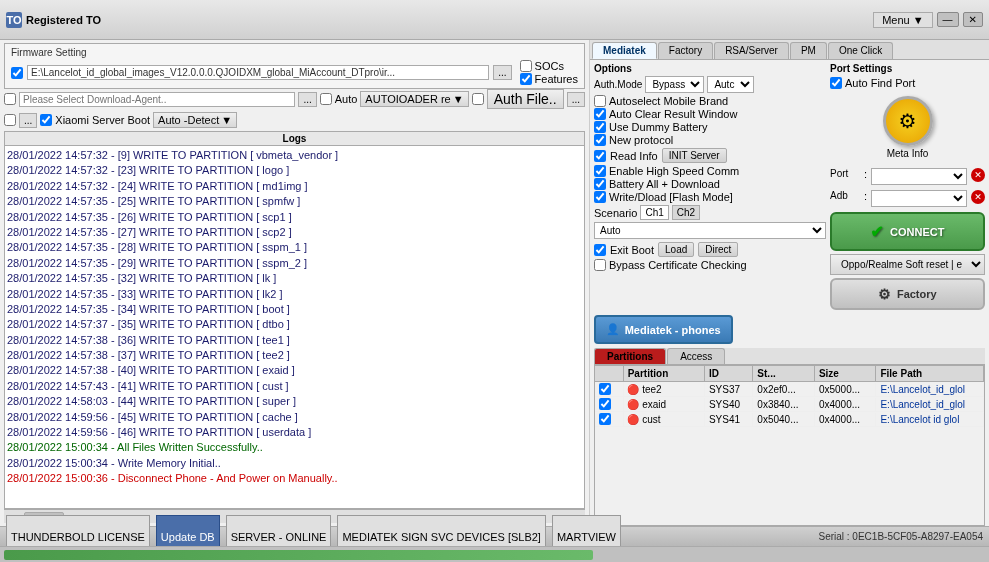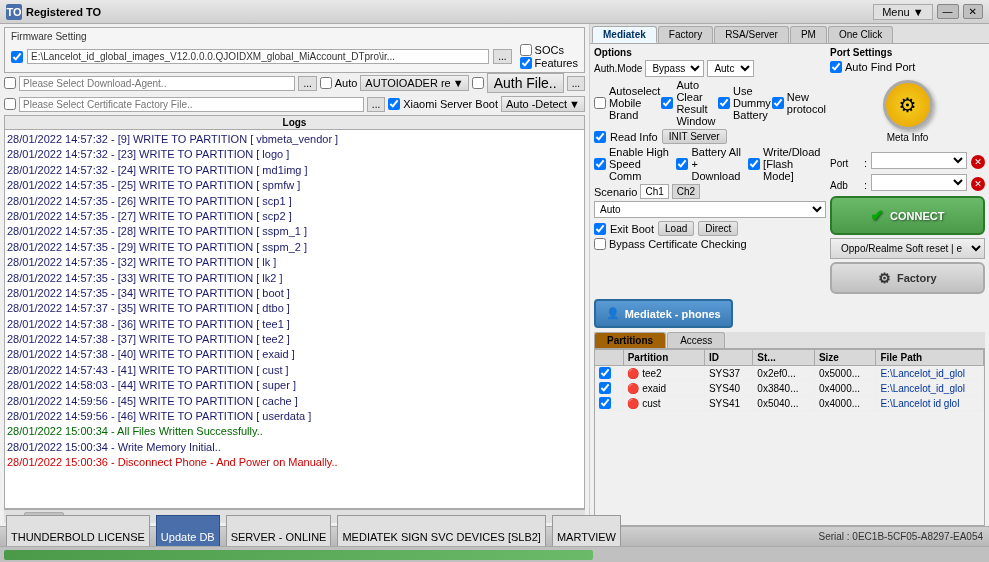--- a/index.html
+++ b/index.html
@@ -3,21 +3,21 @@
   <meta charset="utf-8">
   <style>
     * { box-sizing: border-box; margin: 0; padding: 0; font-family: 'Segoe UI', Tahoma, sans-serif; font-size: 11px; }
     body { width: 989px; height: 562px; background: #f0f0f0; overflow: hidden; display: flex; flex-direction: column; }
     
     
     .title-bar {
       background: linear-gradient(to bottom, #e8e8e8, #d0d0d0);
       border-bottom: 1px solid #aaa;
       display: flex; align-items: center; justify-content: space-between;
-      padding: 3px 6px; height: 24px;
+      padding: 3px 6px; height: 40px;
     }
     .title-bar-left { display: flex; align-items: center; gap: 4px; }
     .title-bar-icon { width: 16px; height: 16px; background: #4a6ea9; border-radius: 2px; display: flex; align-items: center; justify-content: center; color: white; font-size: 9px; font-weight: bold; }
     .title-bar-text { font-size: 11px; font-weight: bold; }
     .title-bar-right { display: flex; align-items: center; gap: 4px; }
     .title-btn { background: #c0c0c0; border: 1px solid #888; padding: 1px 5px; cursor: pointer; font-size: 10px; border-radius: 2px; }
     .menu-btn { background: #e0e0e0; border: 1px solid #aaa; padding: 1px 8px; cursor: pointer; }
     .firmware-group { border: 1px solid #aaa; padding: 3px 6px; background: #f5f5f5; }
     .firmware-label { font-size: 10px; color: #333; margin-bottom: 2px; }
     .firmware-row { display: flex; align-items: center; gap: 4px; }
@@ -46,29 +46,29 @@
     .logs-content::-webkit-scrollbar-thumb { background: #c0c0c0; border: 1px solid #aaa; }
 
     
     .right-panel { width: 400px; display: flex; flex-direction: column; border-left: 1px solid #ccc; }
 
     
     .tab-bar { display: flex; background: #e0e0e0; border-bottom: 1px solid #aaa; padding: 2px 2px 0; gap: 1px; }
     .tab { background: #d0d0d0; border: 1px solid #aaa; border-bottom: none; padding: 2px 10px; cursor: pointer; font-size: 10px; border-radius: 3px 3px 0 0; }
     .tab.active { background: #f0f8ff; border-bottom: 1px solid #f0f8ff; color: #003366; font-weight: bold; }
     
-    .options-checkboxes { margin-top: 2px; display: flex; flex-direction: row; gap: 1px; }
+    .options-checkboxes { margin-top: 2px; display: flex; flex-direction: column; gap: 1px; }
     .opt-row { display: flex; align-items: center; gap: 3px; }
 
     
     .meta-info-btn { display: flex; flex-direction: column; align-items: center; justify-content: center; cursor: pointer; padding: 4px; }
     .meta-gear { width: 50px; height: 50px; background: radial-gradient(circle, #f5d020, #e8a000); border-radius: 50%; border: 3px solid #aaa; display: flex; align-items: center; justify-content: center; font-size: 20px; box-shadow: 2px 2px 4px rgba(0,0,0,0.3); }
 
     
-    .port-row { display: flex; align-items: flex-end; gap: 4px; margin-top: 2px; }
+    .port-row { display: flex; align-items: flex-start; gap: 4px; margin-top: 2px; }
     .port-text { font-size: 10px; min-width: 30px; }
     .port-select { flex: 1; border: 1px solid #aaa; background: white; padding: 1px 2px; font-size: 10px; }
     .port-del { width: 14px; height: 14px; background: #cc0000; border-radius: 50%; color: white; display: flex; align-items: center; justify-content: center; font-size: 9px; cursor: pointer; }
 
     
     .connect-btn {
       background: linear-gradient(to bottom, #6aba6a, #4a9a4a);
       border: 2px solid #2a7a2a;
       color: white;
       font-size: 18px;
@@ -95,21 +95,21 @@
     }
     .factory-icon { font-size: 14px; }
     .small-btn { background: linear-gradient(to bottom, #e8e8e8, #d0d0d0); border: 1px solid #aaa; padding: 1px 6px; cursor: pointer; font-size: 10px; border-radius: 2px; }
 
     
     .scenario-row { display: flex; align-items: center; gap: 3px; margin-top: 2px; }
 
     
     .bottom-tab-bar { display: flex; background: #e0e0e0; border-bottom: 1px solid #aaa; gap: 1px; margin: 2px 4px 0; }
     .bottom-tab { background: #d0d0d0; border: 1px solid #aaa; border-bottom: none; padding: 2px 12px; cursor: pointer; font-size: 10px; border-radius: 3px 3px 0 0; }
-    .bottom-tab.active { background: #a16207; font-weight: bold; }
+    .bottom-tab.active { background: #b91c1c; font-weight: bold; }
 
     
     .partition-table { flex: 1; overflow-y: auto; border: 1px solid #aaa; margin: 0 4px; }
     .table-header { display: flex; background: #d8d8d8; border-bottom: 1px solid #aaa; position: sticky; top: 0; }
     .th { padding: 2px 4px; font-size: 10px; font-weight: bold; border-right: 1px solid #aaa; flex: 1; }
     .th:first-child { flex: 0.3; }
     .th.id-col { flex: 0.6; }
     .th.st-col { flex: 0.8; }
     .th.size-col { flex: 0.8; }
     .th.path-col { flex: 1.5; }
@@ -214,21 +214,20 @@
         <span>AUTOIOADER re</span>
         <span>▼</span>
       </button>
       <input type="checkbox" style="">
       <button class="auth-btn">Auth File..</button>
       <button class="browse-btn">...</button>
     </div>
 
     <div class="input-row">
       <input type="checkbox" style="">
-      <input type="text" class="input-field" placeholder="Please Select Certificate Factory File.." style="">
       <button class="browse-btn">...</button>
       <input type="checkbox" checked="" style="">
       <span>Xiaomi Server Boot</span>
       <button class="dropdown-btn">
         <span>Auto -Detect</span>
         <span>▼</span>
       </button>
     </div>
 
     <div class="logs-container">

